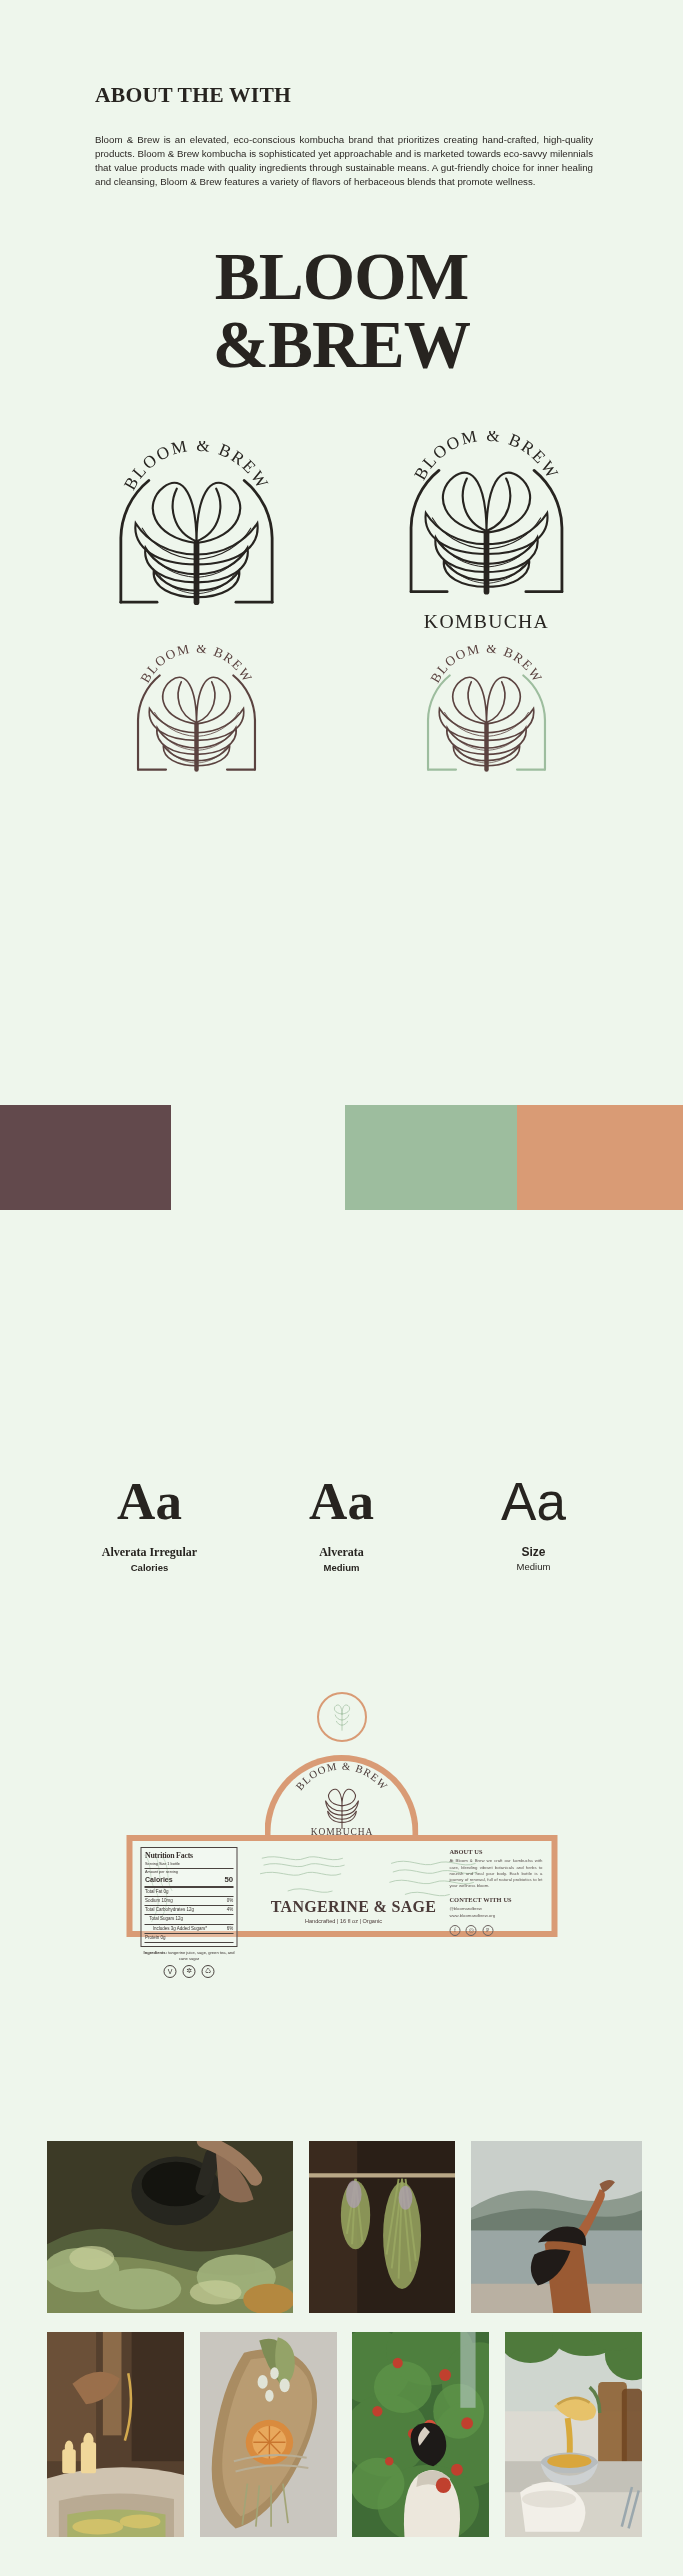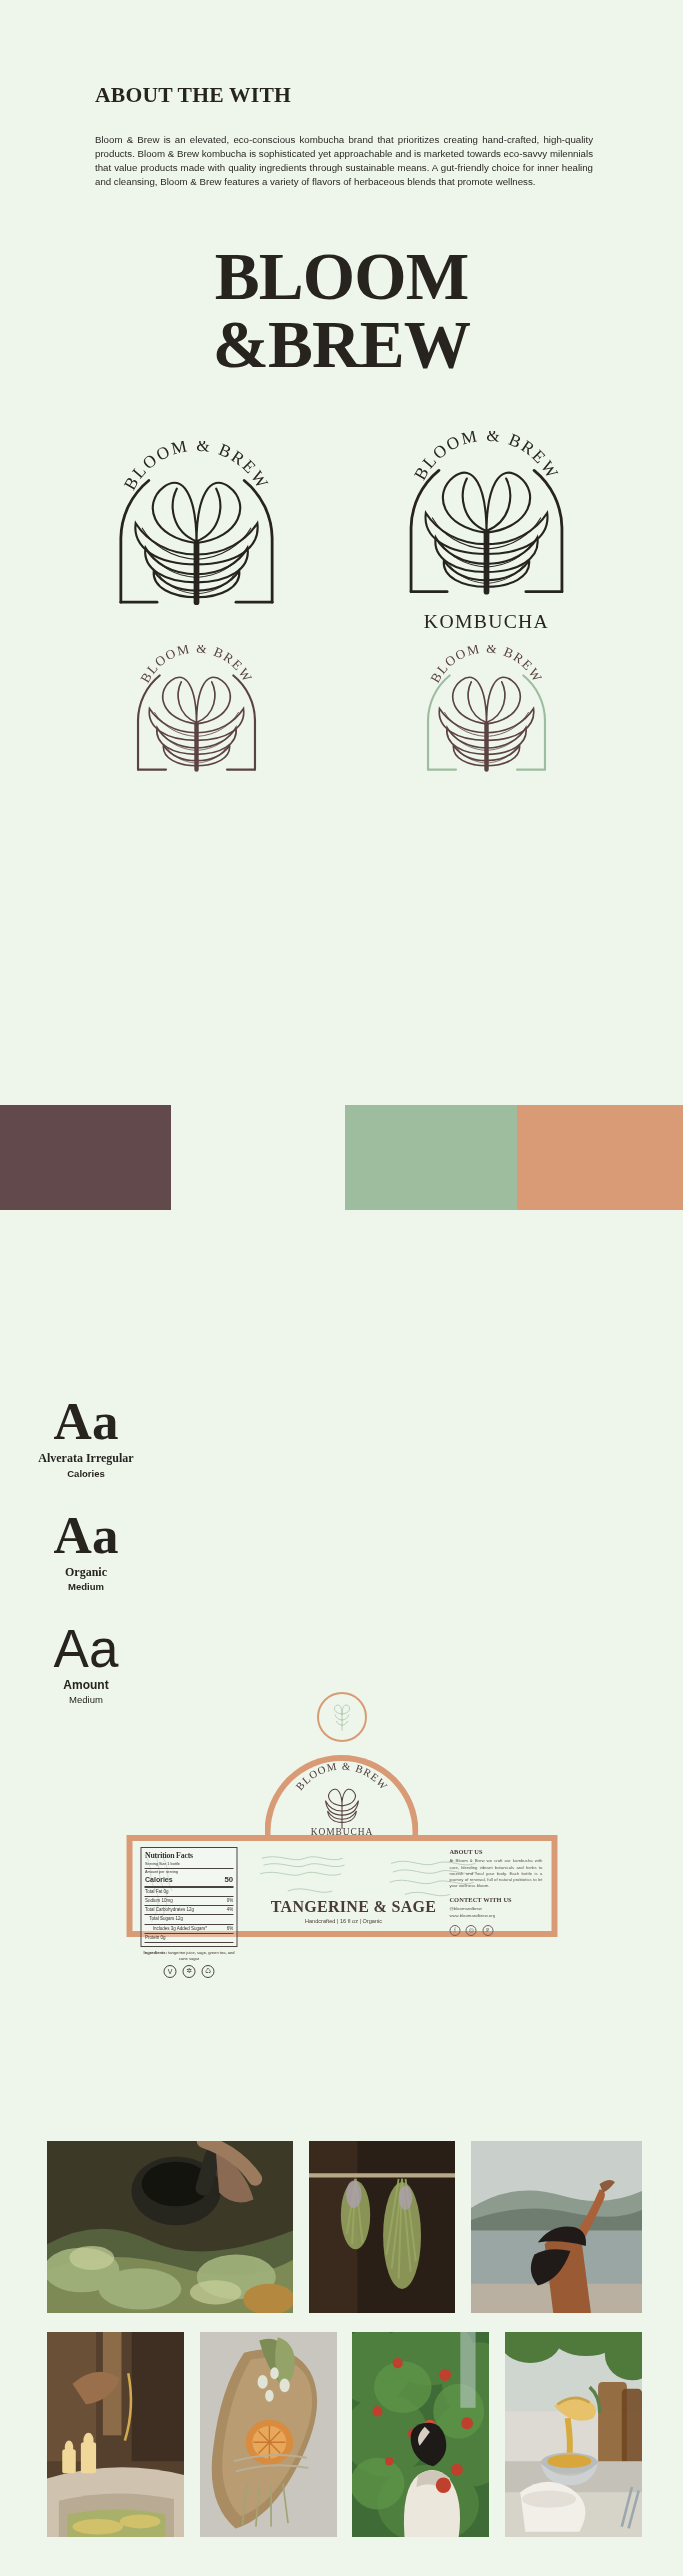--- a/index.html
+++ b/index.html
@@ -54,34 +54,34 @@
     display: flex;
   }
   .sw { height: 105px; }
   .sw-plum  { width: 171px; }
   .sw-gap   { width: 174px; background: transparent; }
   .sw-sage  { width: 172px; }
   .sw-terra { width: 166px; }
 
   
   .type-row {
-    position: absolute; left: 0; top: 1392px; width: 683px;
-    display: flex; justify-content: center; gap: 27px; flex-direction: column;
+    position: absolute; left: 0; top: 1472px; width: 683px;
+    display: flex; justify-content: center; gap: 20px;
   }
   .type-item { text-align: center; width: 172px; }
   .type-aa {
     font-size: 53px;
     line-height: 59px;
     color: #272420;
     font-weight: bold;
   }
   .type-aa.serif { font-family: "Liberation Serif", serif; }
   .type-aa.sans  { font-family: "Liberation Sans", sans-serif; font-weight: normal; }
   .type-name {
-    font-size: 12px; font-weight: bold; margin-top: 0;
+    font-size: 12px; font-weight: bold; margin-top: 14px;
     font-family: "Liberation Serif", serif;
   }
   .type-name.sans { font-family: "Liberation Sans", sans-serif; }
   .type-weight { font-size: 9.5px; font-weight: bold; margin-top: 1.7px; }
   .type-weight.sans { font-family: "Liberation Sans", sans-serif; font-weight: normal; }
 
   
   .pack-badge {
     position: absolute; left: 50%; top: 1692px;
     transform: translateX(-50%);
@@ -324,26 +324,26 @@
   </section>
 
   <section class="type-row">
     <div class="type-item">
       <div class="type-aa serif">Aa</div>
       <div class="type-name">Alverata Irregular</div>
       <div class="type-weight">Calories</div>
     </div>
     <div class="type-item">
       <div class="type-aa serif">Aa</div>
-      <div class="type-name">Organic</div>
+      <div class="type-name">Alverata</div>
       <div class="type-weight">Medium</div>
     </div>
     <div class="type-item">
       <div class="type-aa sans">Aa</div>
-      <div class="type-name sans">Amount</div>
+      <div class="type-name sans">Size</div>
       <div class="type-weight sans">Medium</div>
     </div>
   </section>
 
   <div class="pack-badge">
     <svg width="26" height="29" viewBox="0 0 60 68">
       <g fill="none" stroke="#9DBD9E" stroke-width="1.6" stroke-linecap="round">
         <path d="M30 64 V26"></path>
         <path d="M30 26 C12 24 8 12 16 6 C24 1 30 10 30 26 C30 10 36 1 44 6 C52 12 48 24 30 26Z"></path>
         <path d="M30 40 C22 40 16 34 14 28"></path>

